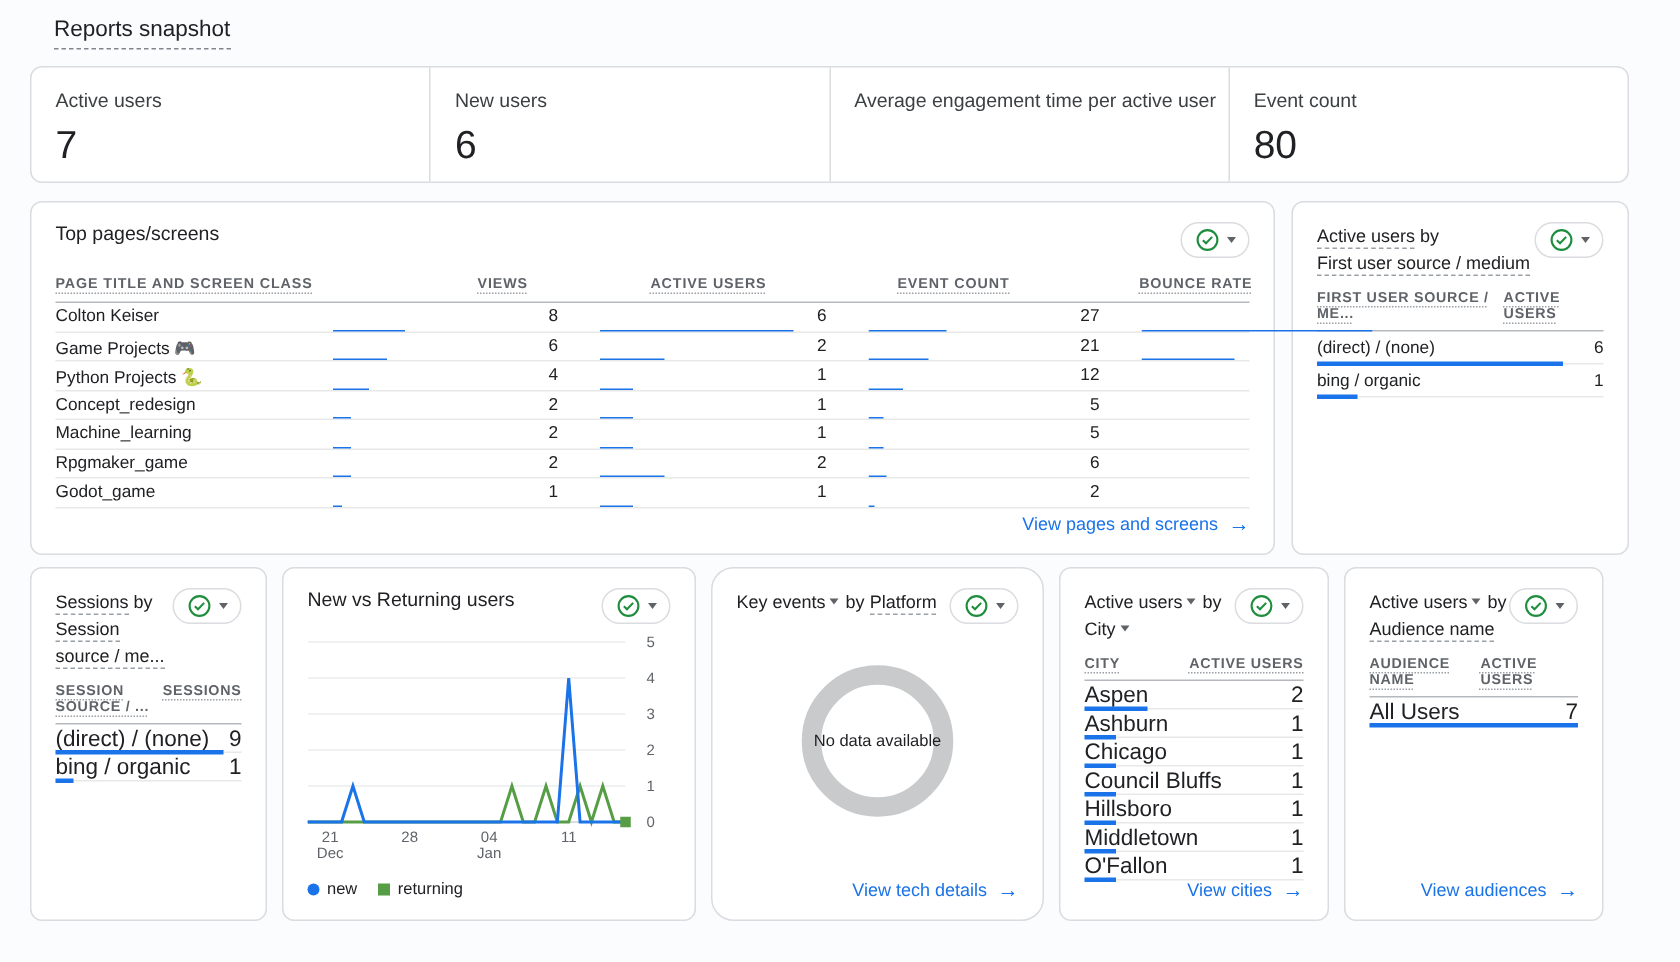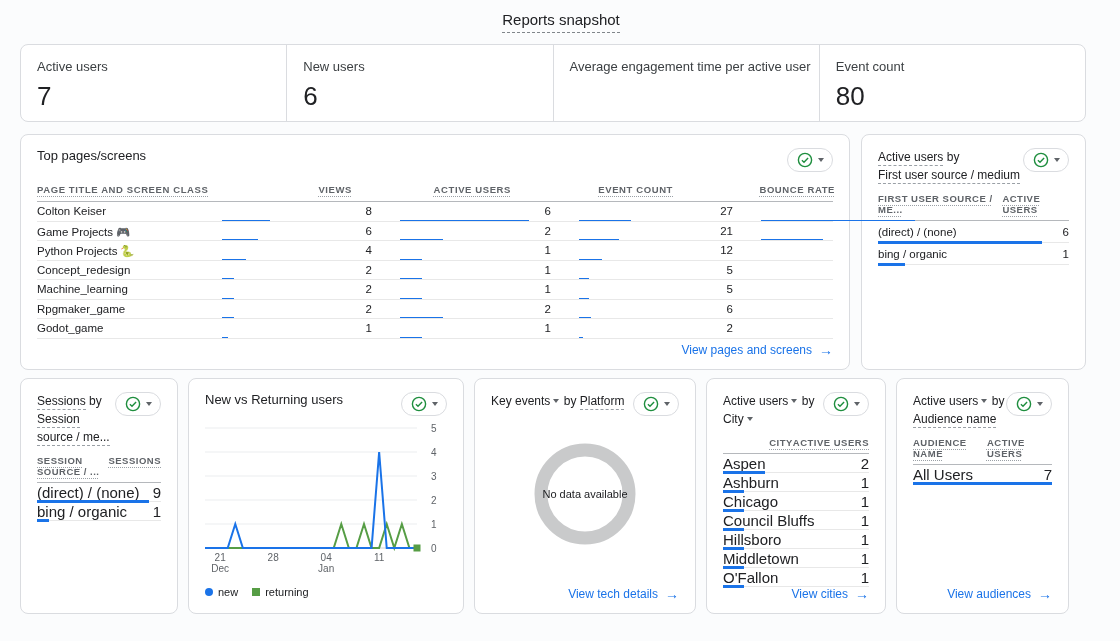--- a/index.html
+++ b/index.html
@@ -3,21 +3,21 @@
 <meta charset="utf-8">
 <style>
   * { box-sizing: border-box; }
   html,body { margin:0; padding:0; }
   body {
     width:1120px; height:641px; overflow:hidden;
     background:#fbfcfd; color:#202124;
     font-family:"Liberation Sans","DejaVu Sans",sans-serif;
   }
   .page { padding:11px 20px 0 20px; width:1106px; }
-  h1 { font-size:15px; font-weight:400; margin:0 0 16px 16px; color:#202124;text-align:center; }
+  h1 { font-size:15px; font-weight:400; margin:0 0 16px 16px; color:#202124; }
   h1 .dashed-title { border-bottom:1px dashed #80868b; padding-bottom:4px; }
 
   .card { background:#fff; border:1px solid #dadce0; border-radius:8px; position:relative; }
 
   
   .metrics { width:1066px; height:78px; display:flex; margin-bottom:12px; }
   .metric { flex:1; padding:14px 8px 0 16px; border-left:1px solid #dadce0; }
   .metric:first-child { border-left:none; }
   .metric .m-label { font-size:13px; color:#3c4043; margin-bottom:7px; white-space:nowrap; }
   .metric .m-value { font-size:26px; color:#202124; }
@@ -49,30 +49,30 @@
   .num { text-align:right; }
   .tp-row { border-bottom:1px solid #e8e8e8; height:19.5px;gap:28px; }
   .tp-cell { position:relative; font-size:11.5px; padding-top:3px; white-space:nowrap; overflow:hidden; }
   .vbar { position:absolute; left:0; bottom:-2px; height:3px; background:#1a73e8; z-index:2; }
   .tp-footer { position:absolute; bottom:11px; right:16px; }
   .link { color:#1a73e8; font-size:12px; text-decoration:none; display:inline-flex;
           align-items:center; gap:7px; cursor:pointer; }
   .link .arrow { font-size:14px; }
 
   
-  .mini-head { display:flex; justify-content:flex-end; font-size:9.5px; letter-spacing:.5px;
+  .mini-head { display:flex; justify-content:space-between; font-size:9.5px; letter-spacing:.5px;
                color:#5f6368; font-weight:bold; padding:9px 0 5px 0; border-bottom:1px solid #b5b8bc; }
   .mini-row { position:relative; border-bottom:1px solid #e8e8e8; height:22px; display:flex;
               justify-content:space-between; align-items:center; font-size:11.5px; }
   .rows-tight .mini-row { height:19px; font-size:15px; }
   .card-footer { position:absolute; bottom:11px; right:16px; }
 
   .source-card { width:225px; height:236px; padding:13px 16px; }
   .b-card { height:236px; padding:13px 16px; }
-  .w-sessions { width:158px; } .w-chart { width:276px; } .w-keyevents { width:222px; }
+  .w-sessions { width:158px; } .w-chart { width:276px; } .w-keyevents { width:222px;border-radius:15px; }
   .w-city { width:180px; } .w-audience { width:173px; }
 
   
   .chart-wrap { margin-top:6px; }
   .legend { display:flex; gap:14px; align-items:center; margin-top:2px; font-size:11px; color:#202124; }
   .legend .l-item { display:flex; align-items:center; gap:5px; }
   .l-dot { width:8px; height:8px; border-radius:50%; }
   .l-sq { width:8px; height:8px; }
 
   

